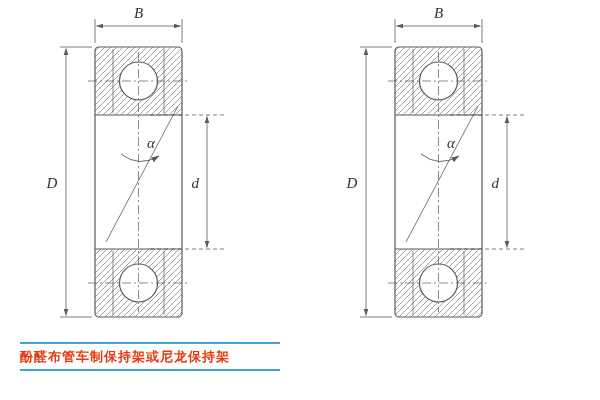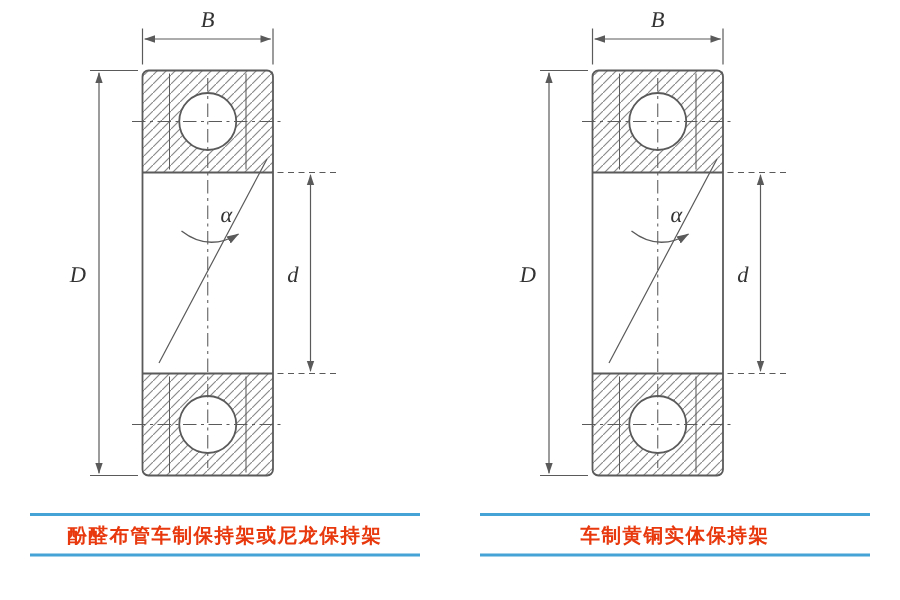--- a/index.html
+++ b/index.html
@@ -12,21 +12,21 @@
   .wrap{display:flex;width:600px;}
   .figure{
     width:300px;display:flex;flex-direction:column;align-items:center;
     padding-top:2px;margin:0;
   }
   .drawing{display:block;}
   .caption{width:260px;margin:0;}
   .rule{height:2px;background:var(--blue);}
   .cap-text{
     color:var(--red);font-weight:bold;font-size:13px;line-height:1;
-    text-align:center;padding:6px 0 6px 0;letter-spacing:1px;
+    text-align:left;padding:6px 0 6px 0;letter-spacing:1px;
   }
   svg text{
     font-family:"Liberation Serif",serif;font-style:italic;
     font-size:15px;fill:#333333;
   }
 </style>
 </head>
 <body>
 
 <svg width="0" height="0" style="position:absolute">
@@ -97,20 +97,15 @@
   </figure>
 
   <figure class="figure">
     <svg class="drawing" width="300" height="340" viewBox="0 0 300 340">
       <use href="#bearing-geom"></use>
       <text x="138.5" y="16" text-anchor="middle">B</text>
       <text x="52" y="186" text-anchor="middle">D</text>
       <text x="199" y="186" text-anchor="end">d</text>
       <text x="151" y="146" text-anchor="middle" font-size="14">α</text>
     </svg>
-    <figcaption class="caption">
-      <div class="rule"></div>
-      <div class="cap-text">车制黄铜实体保持架</div>
-      <div class="rule"></div>
-    </figcaption>
   </figure>
 
 </div>
 
 </body></html>

